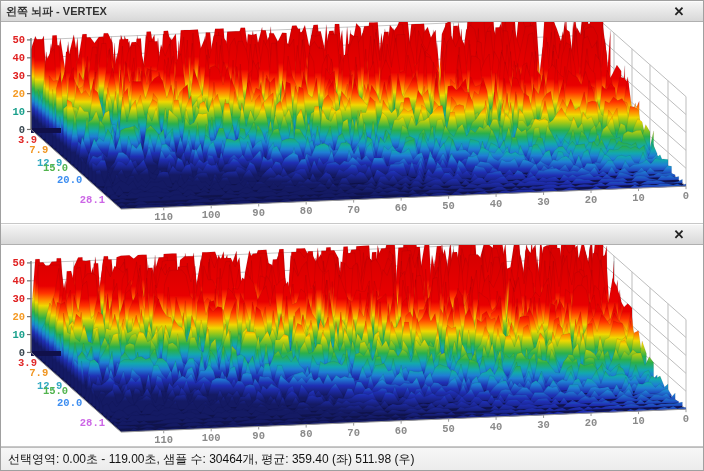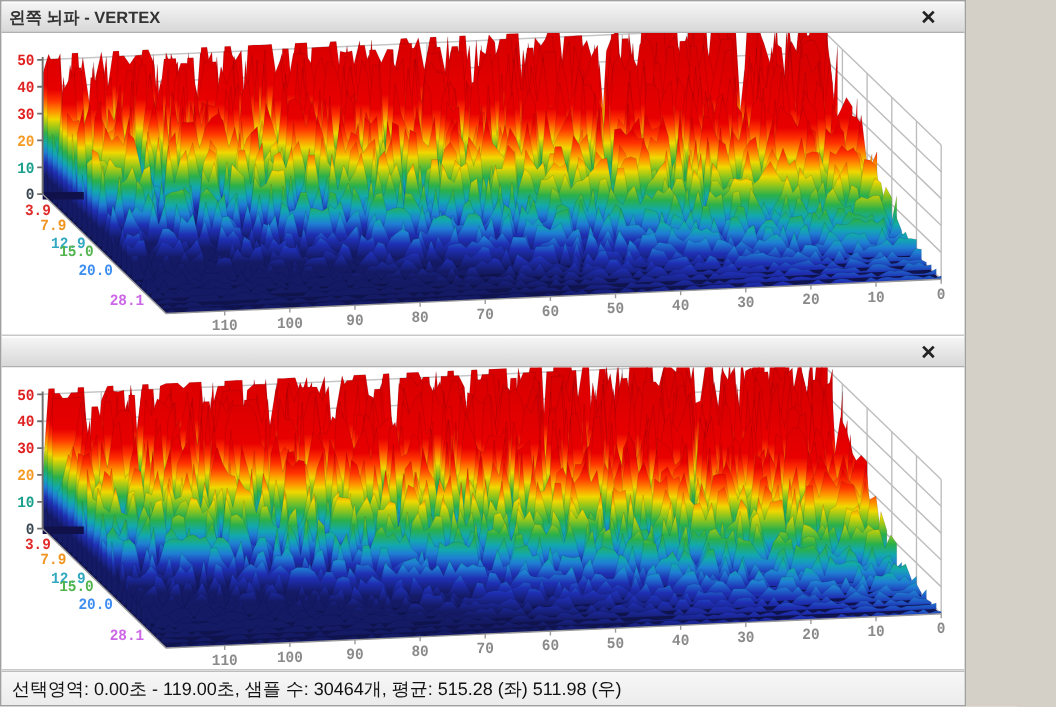--- a/index.html
+++ b/index.html
@@ -1,18 +1,18 @@
 <!DOCTYPE html>
 <html><head>
 <meta charset="utf-8">
 <style>
   html,body{margin:0;padding:0;background:#d4d0c8;}
   *{box-sizing:border-box;}
   .window{
-    width:644px;height:471px;
+    width:704px;height:471px;
     display:flex;flex-direction:column;
     border:1px solid #a0a0a0;
     background:#ffffff;
     font-family:"Liberation Sans", sans-serif;
     overflow:hidden;
   }
   .panel{display:flex;flex-direction:column;flex:1;min-height:0;}
   .panel-header{
     height:21px;flex:0 0 21px;
     background:linear-gradient(#f5f5f5,#d8d8d8);
@@ -953,16 +953,16 @@
           <text x="590.0420168067227" y="181.8655462184874" text-anchor="middle" fill="#8a8a8a" font-family="Liberation Mono,monospace" font-weight="bold" font-size="10.5">20</text>
           <line x1="637.5210084033613" y1="166.9327731092437" x2="637.5210084033613" y2="169.9327731092437" stroke="#9a9a9a" stroke-width="1"></line>
           <text x="637.5210084033613" y="179.9327731092437" text-anchor="middle" fill="#8a8a8a" font-family="Liberation Mono,monospace" font-weight="bold" font-size="10.5">10</text>
           <line x1="685" y1="165" x2="685" y2="168" stroke="#9a9a9a" stroke-width="1"></line>
           <text x="685" y="178" text-anchor="middle" fill="#8a8a8a" font-family="Liberation Mono,monospace" font-weight="bold" font-size="10.5">0</text>
         </svg>
     </div>
   </section>
 
   <footer class="status-bar">
-    <span>선택영역: 0.00초 - 119.00초, 샘플 수: 30464개, 평균: 515.28 (좌) 511.98 (우)</span>
+    <span>선택영역: 0.00초 - 119.00초, 샘플 수: 30464개, 평균: 359.40 (좌) 511.98 (우)</span>
   </footer>
 
 </div>
 
 </body></html>

